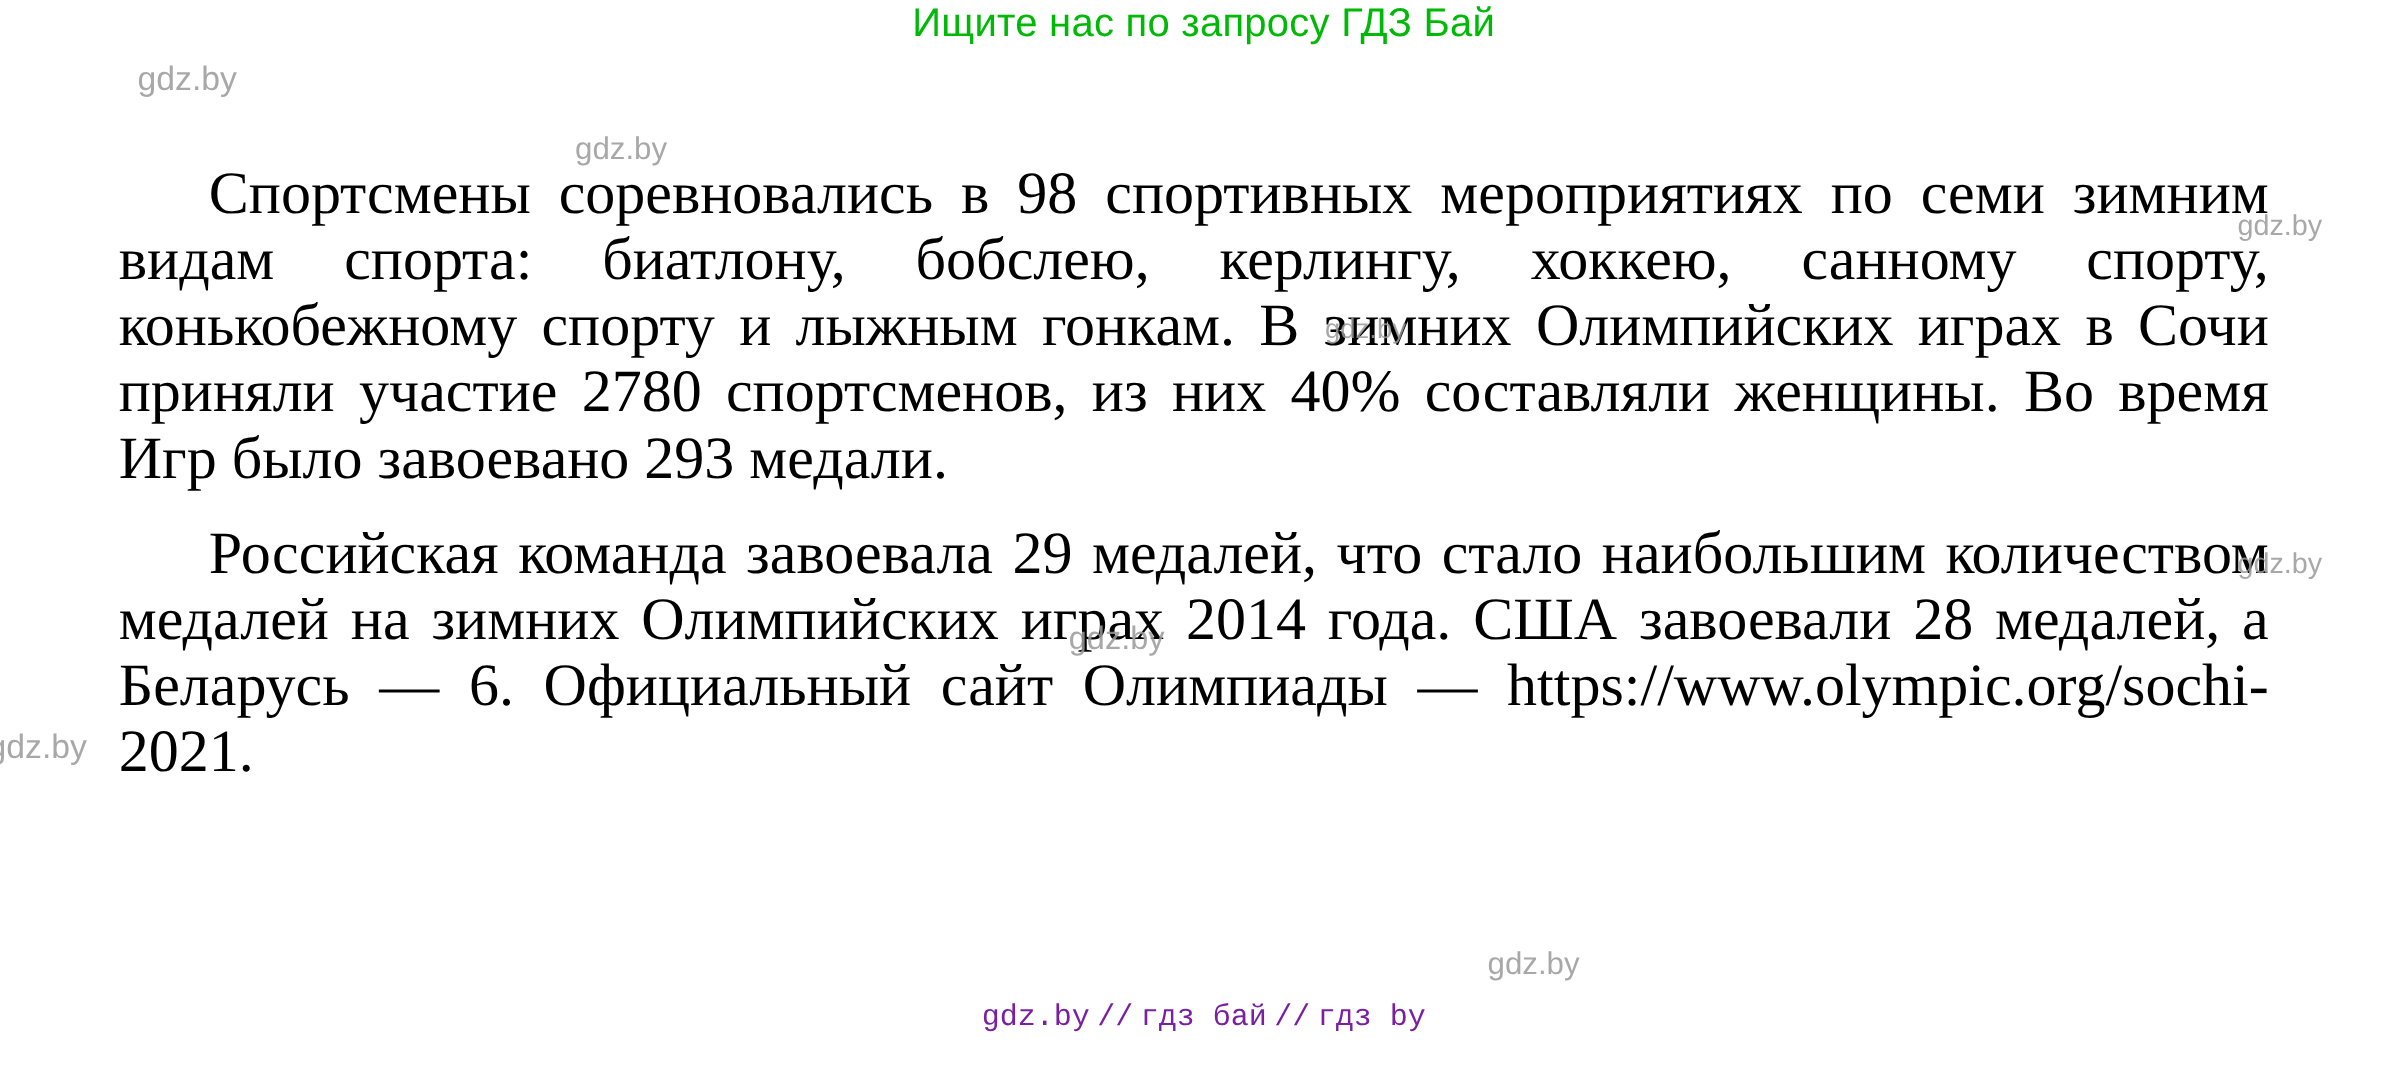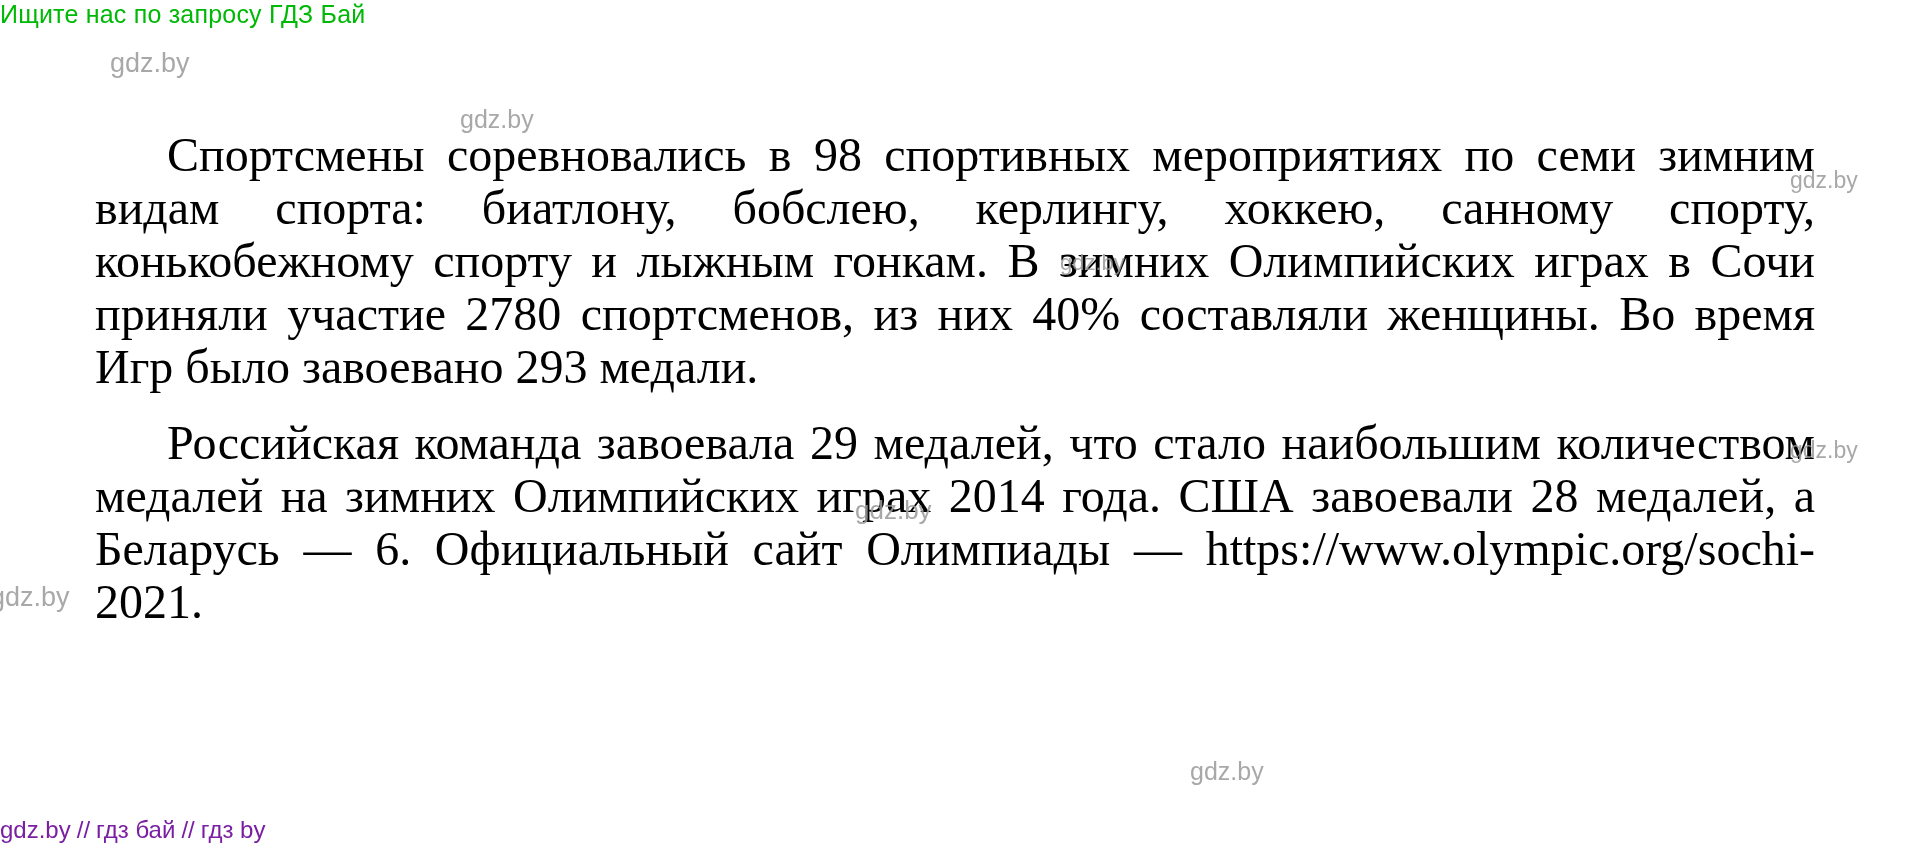--- a/index.html
+++ b/index.html
@@ -15,34 +15,36 @@
     font-family: "Liberation Serif", serif;
     color: #000000;
   }
 
   
   .top-banner {
     position: absolute;
     top: 0px;
     left: 0;
     width: 100%;
+    text-align: center;
     font-family: "Liberation Sans", sans-serif;
-    font-size: 25px;
+    font-size: 32px;
     color: #00b906;
     letter-spacing: 0.2px;
     white-space: nowrap;
   }
 
   
   .bottom-footer {
     position: absolute;
-    bottom: 10px;
+    bottom: 26px;
     left: 0;
     width: 100%;
-    font-family: Liberation Sans, sans-serif;
+    text-align: center;
+    font-family: Liberation Mono, monospace;
     font-size: 24px;
     color: #7a1fa2;
     white-space: nowrap;
   }
   .bottom-footer .sep {
     color: #7a1fa2;
     padding: 0 6px;
   }
 
   

